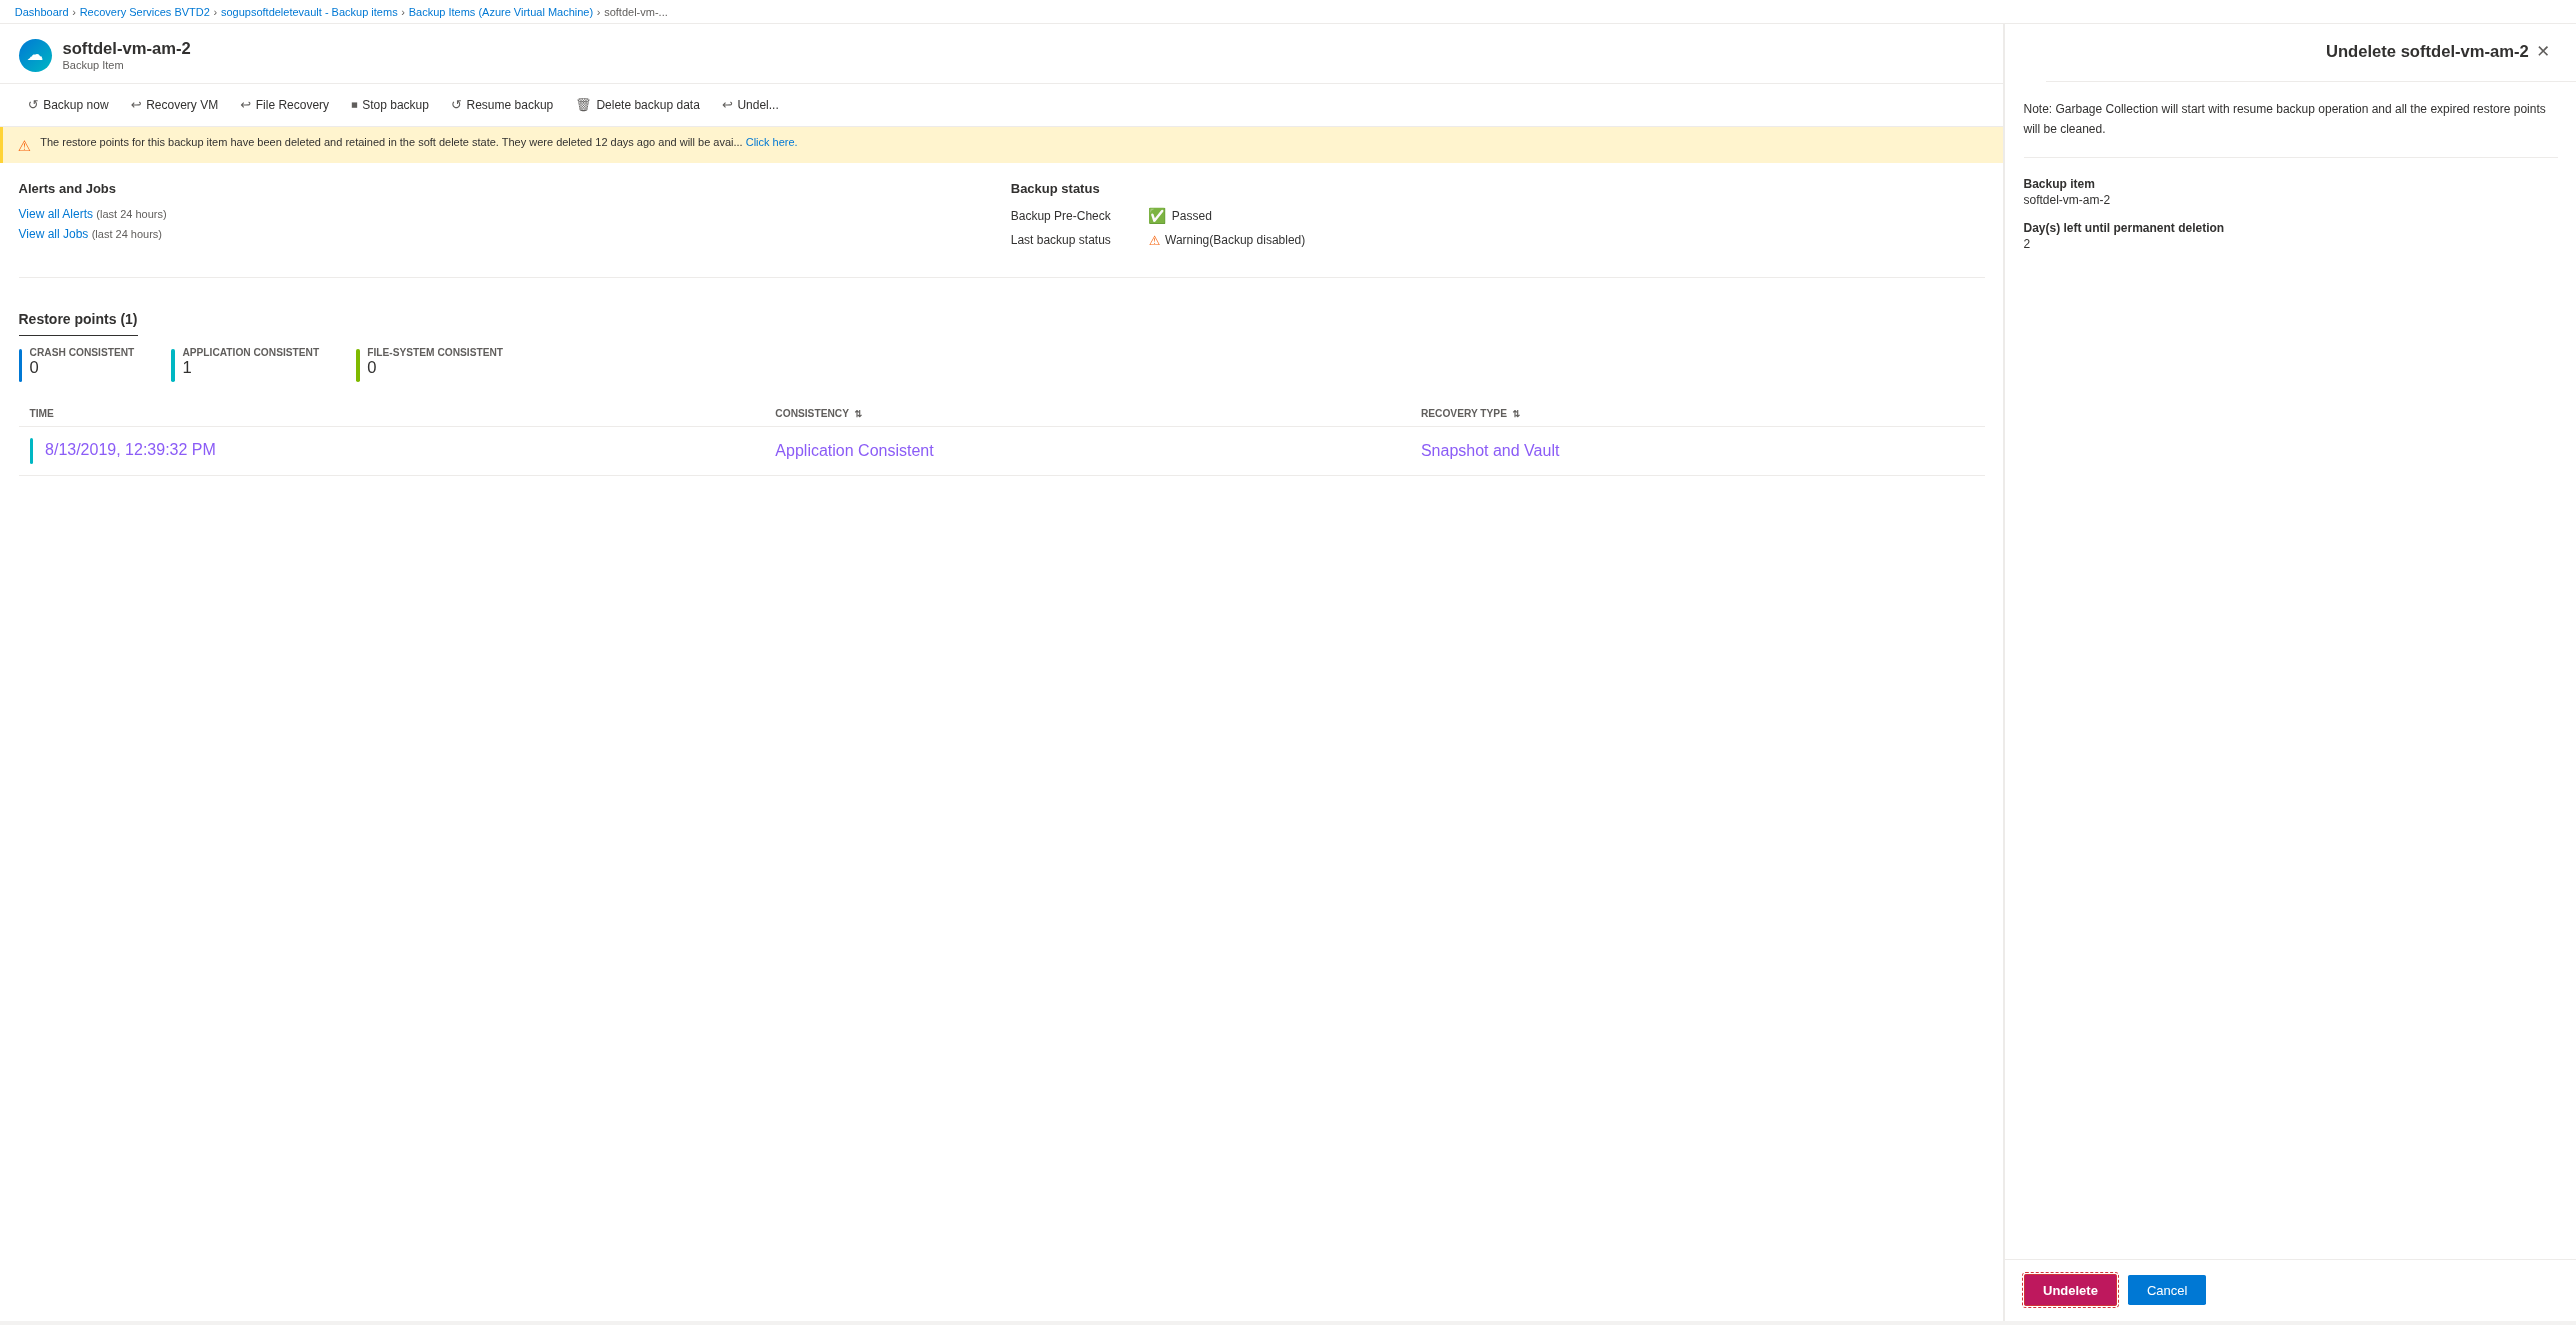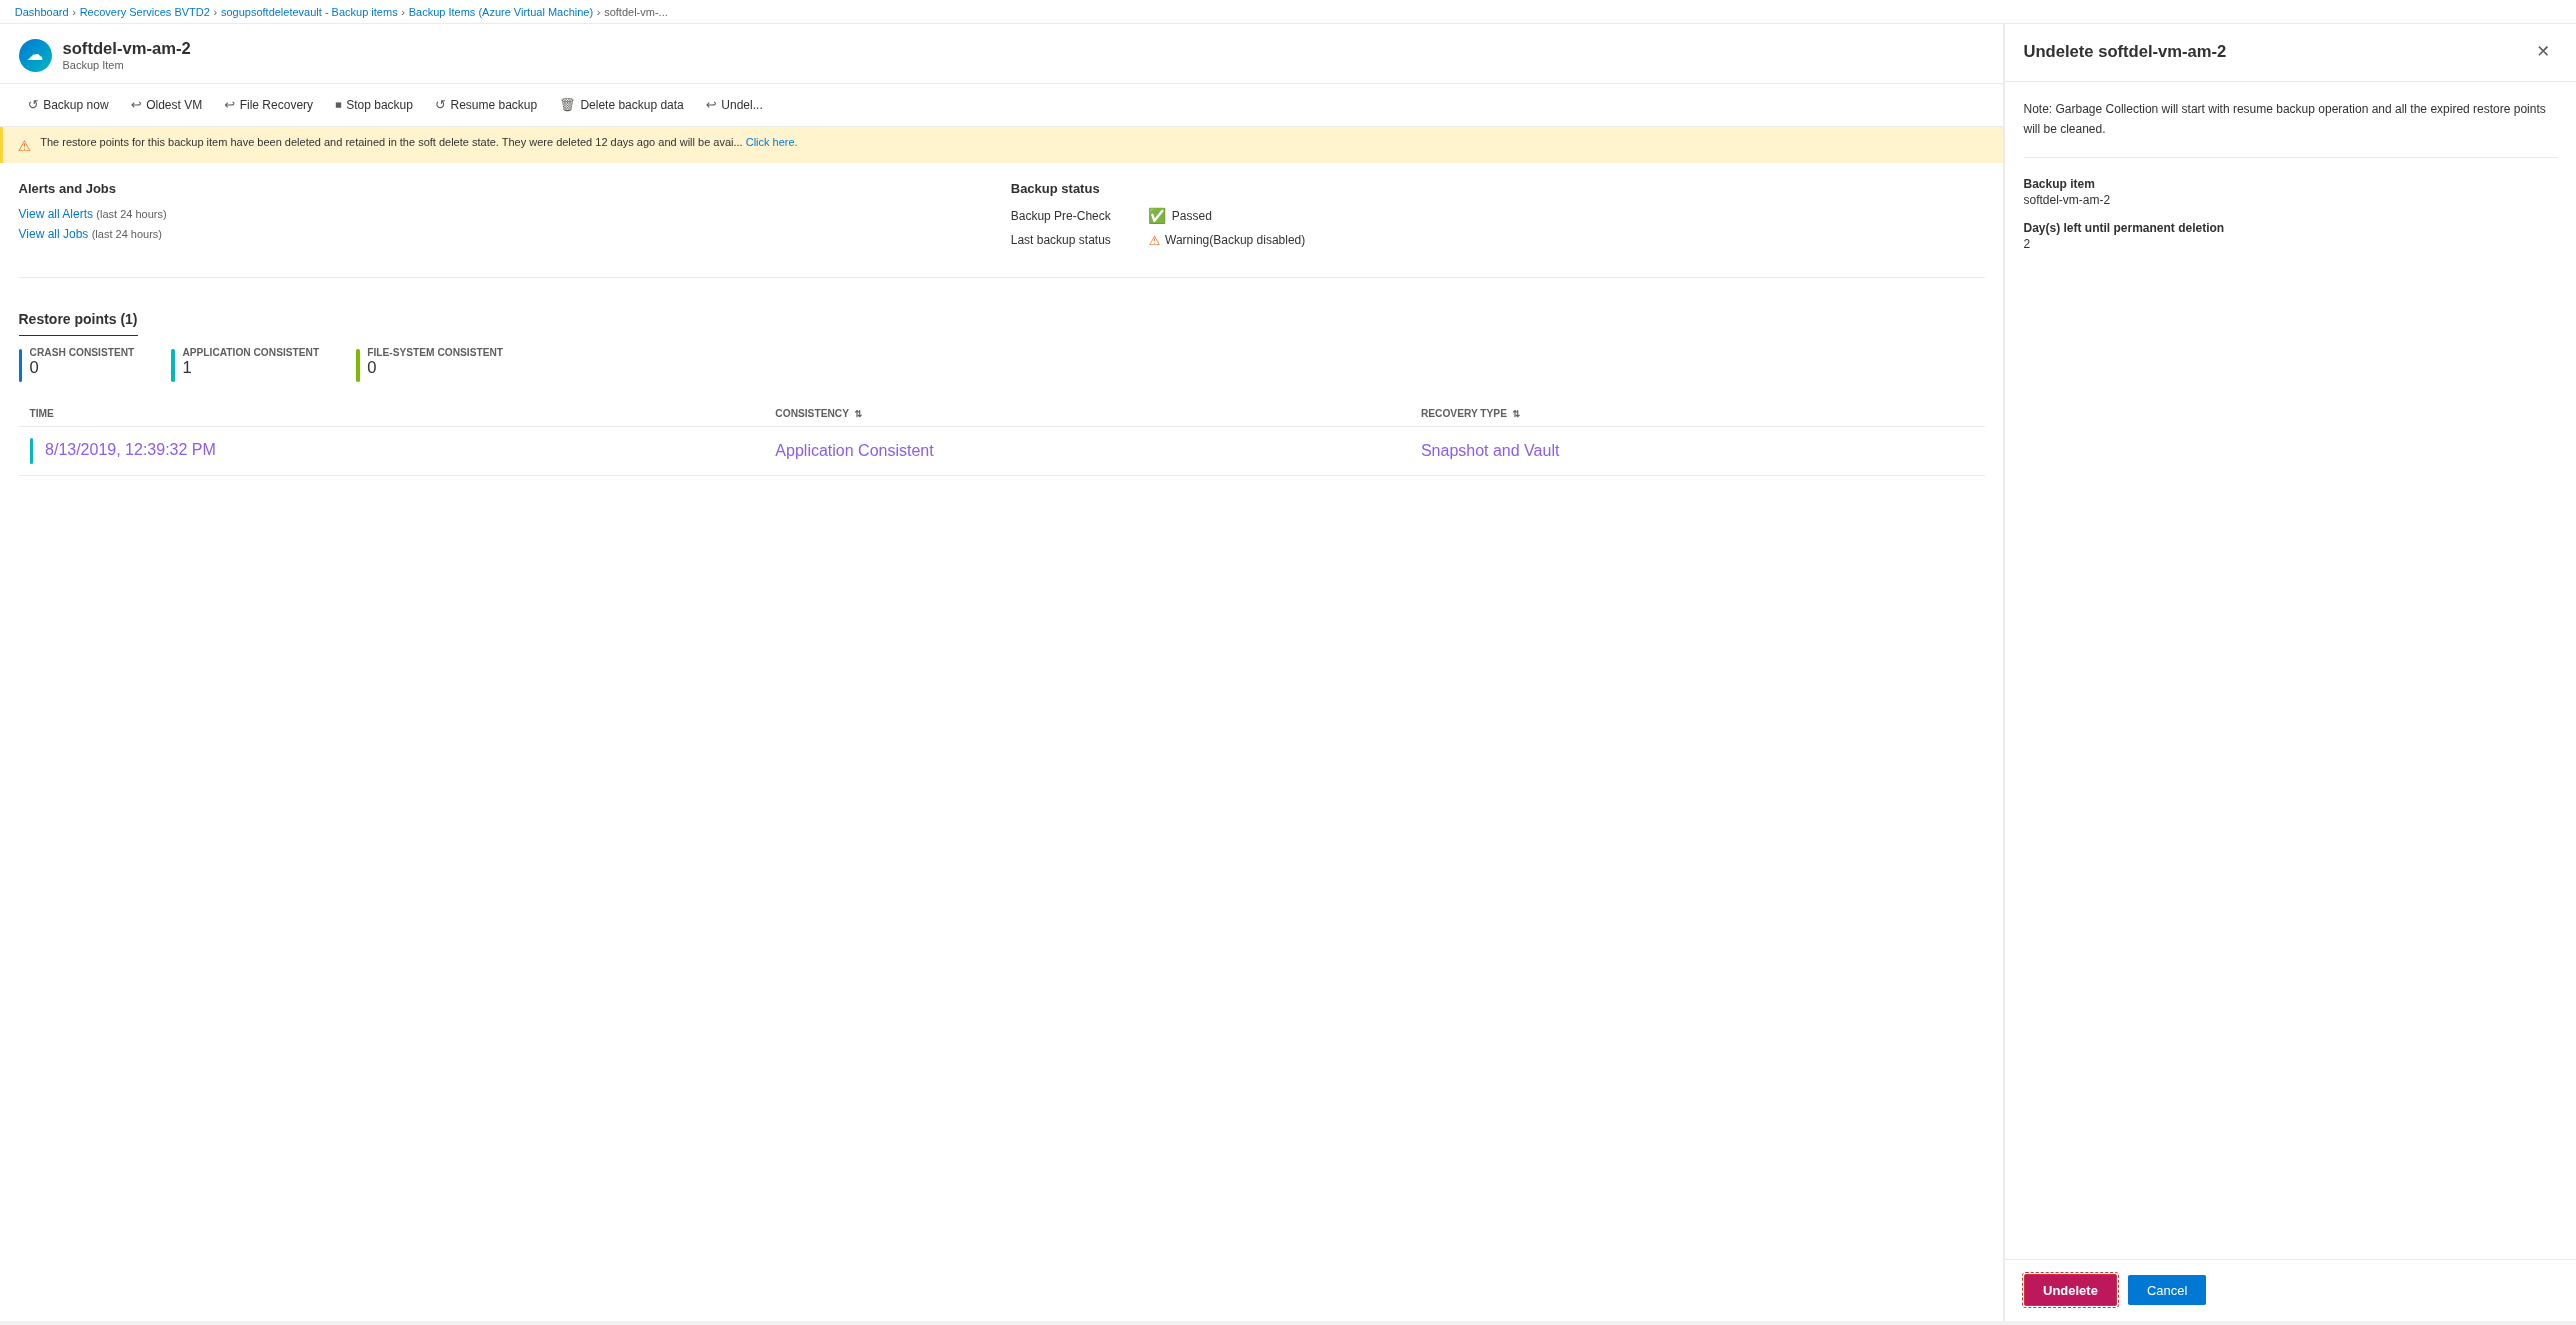--- a/index.html
+++ b/index.html
@@ -181,23 +181,24 @@
       width: 572px;
       background: #fff;
       display: flex;
       flex-direction: column;
       border-left: 0.9px solid #edebe9;
     }
 
     .panel-header {
       display: flex;
       align-items: center;
-      justify-content: space-between;
+      justify-content: flex-end;
       padding: 14.8px 18.5px;
       border-bottom: 0.9px solid #edebe9;
+      margin-left: 41px;
     }
     .panel-title { font-size: 16.6px; font-weight: 600; color: #323130; }
     .close-btn {
       background: none;
       border: none;
       cursor: pointer;
       font-size: 16.6px;
       color: #605e5c;
       padding: 3.7px 7.4px;
       border-radius: 1.8px;
@@ -273,21 +274,21 @@
       </div>
     </div>
 
     <div class="toolbar">
       <button class="toolbar-btn">
         <span class="btn-icon">↺</span>
         <span>Backup now</span>
       </button>
       <button class="toolbar-btn">
         <span class="btn-icon">↩</span>
-        <span>Oldest VM</span>
+        <span>Recovery VM</span>
       </button>
       <button class="toolbar-btn">
         <span class="btn-icon">↩</span>
         <span>File Recovery</span>
       </button>
       <button class="toolbar-btn">
         <span class="btn-icon">⏹</span>
         <span>Stop backup</span>
       </button>
       <button class="toolbar-btn">

